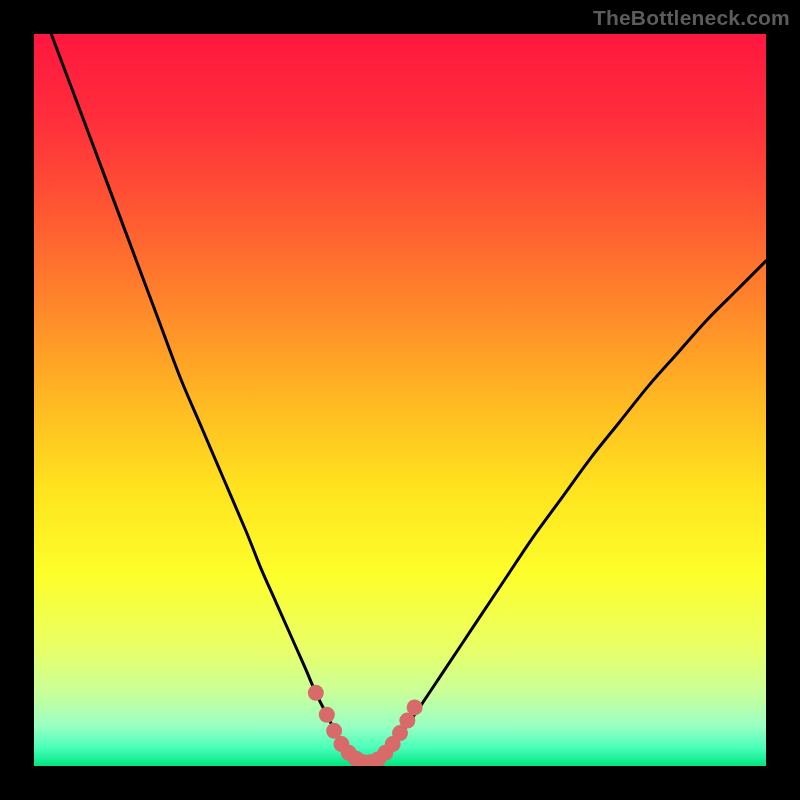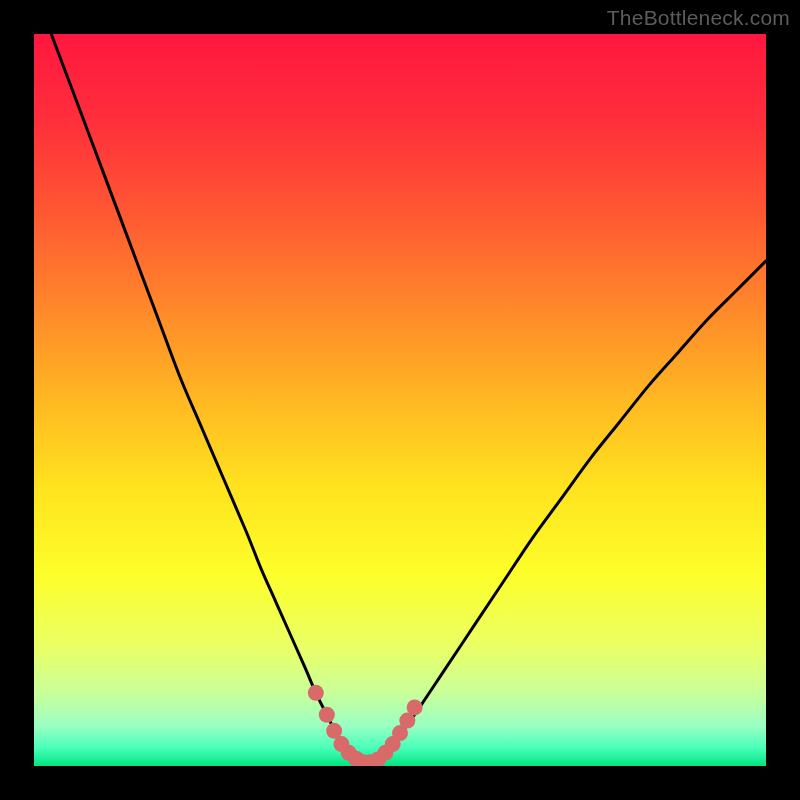--- a/index.html
+++ b/index.html
@@ -25,21 +25,21 @@
     width: 732px;
     height: 732px;
     overflow: hidden;
   }
   .watermark {
     position: absolute;
     top: 6px;
     right: 10px;
     color: #5c5c5c;
     font-size: 21px;
-    font-weight: 400;
+    font-weight: 700;
     letter-spacing: 0.2px;
     user-select: none;
   }
   svg { display: block; }
 </style>
 </head>
 <body>
 
 <div class="frame">
   <div class="watermark">TheBottleneck.com</div>

